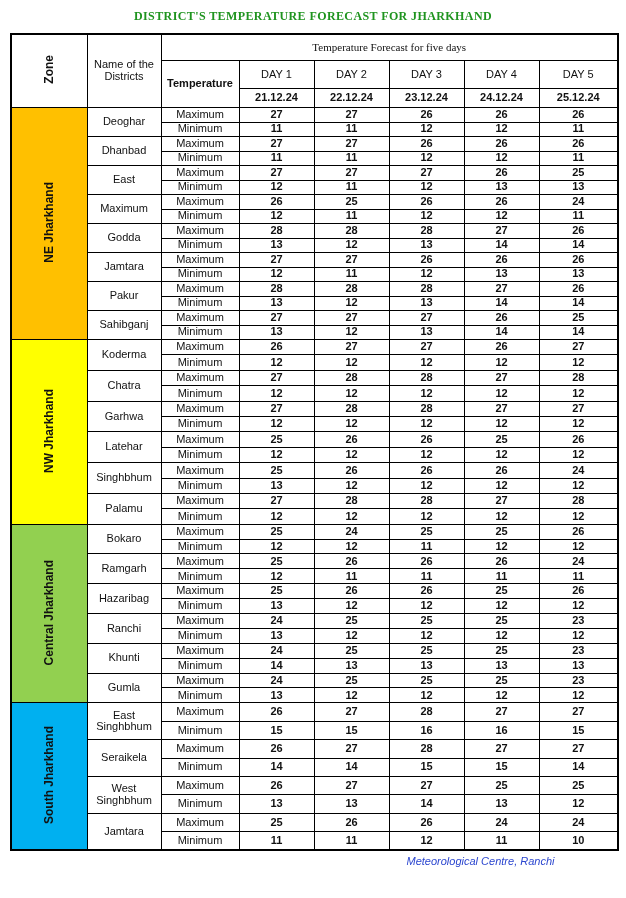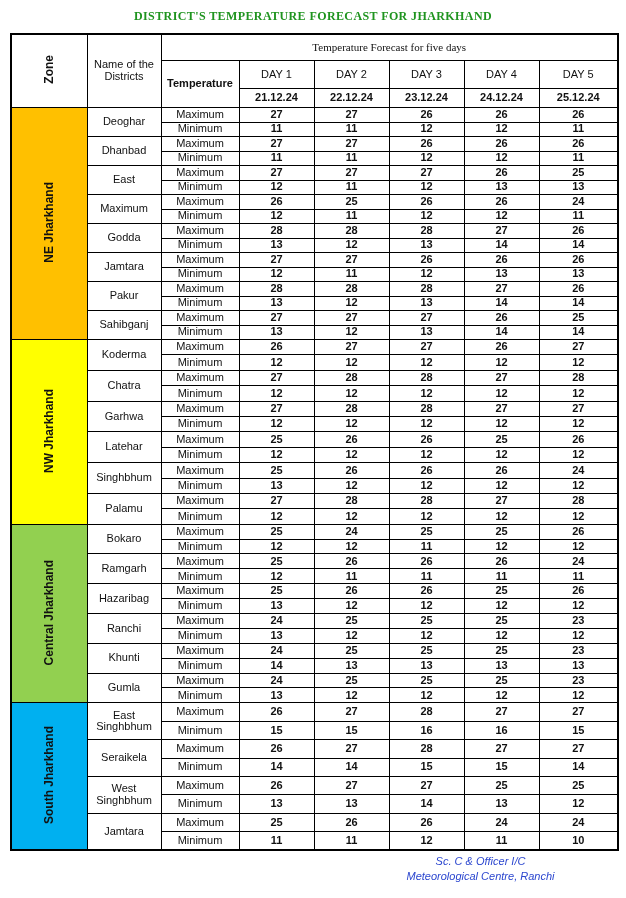--- a/index.html
+++ b/index.html
@@ -522,16 +522,15 @@
           <td class="val">11</td>
           <td class="val">11</td>
           <td class="val">12</td>
           <td class="val">11</td>
           <td class="val">10</td>
         </tr>
       </tbody>
   </table>
 
   <div class="signature" style="color: rgb(43, 70, 207);">
-    <div>Sc. C &amp; Officer I/C</div>
     <div>Meteorological Centre, Ranchi</div>
   </div>
 </div>
 
 </body></html>

